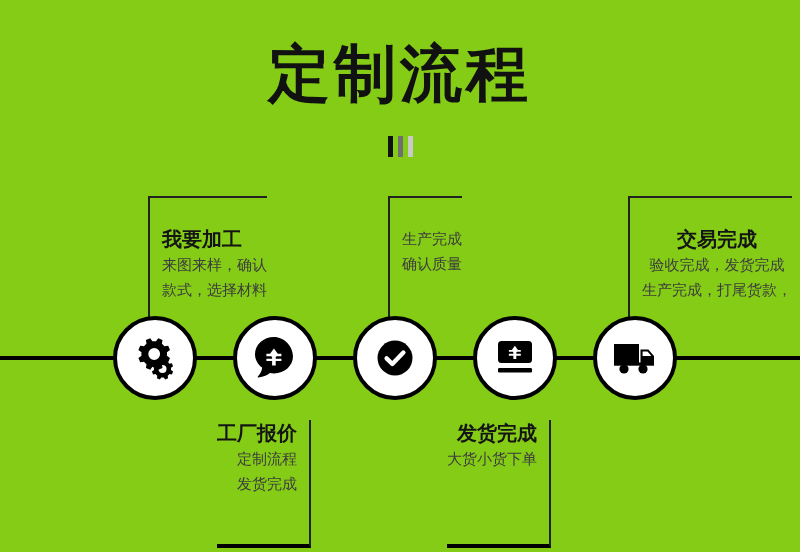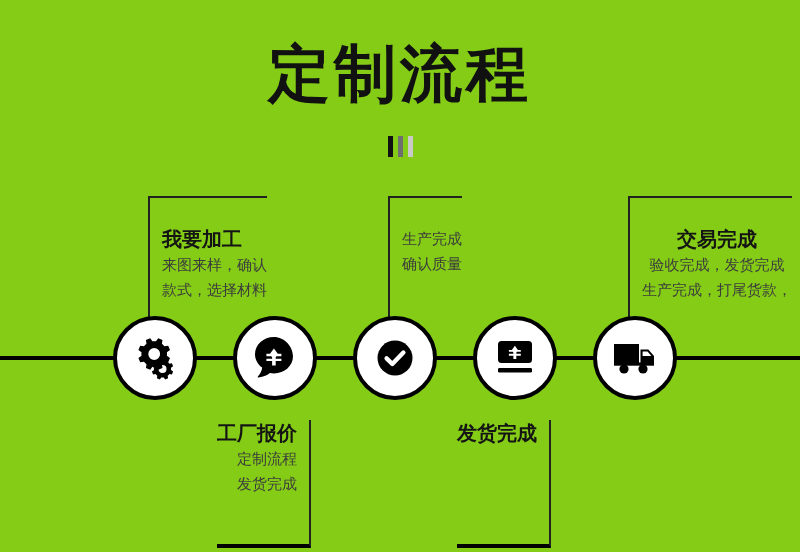--- a/index.html
+++ b/index.html
@@ -171,20 +171,21 @@
     <div class="step-title">工厂报价</div>
     <div class="step-desc">
       <div>定制流程</div>
       <div>发货完成</div>
     </div>
   </div>
 
   <div class="callout bottom" id="callout-4">
     <div class="step-title">发货完成</div>
     <div class="step-desc">
+      <div>大货小货下单</div>
     </div>
   </div>
 
   <div class="node" id="node-1">
     <span>
       <svg width="48" height="44" viewBox="0 0 48 44" fill="none" xmlns="http://www.w3.org/2000/svg">
         <path fill="#000" d="M19.2 2.2l2.2 3.1c1.2-.2 2.4-.2 3.6 0l2.2-3.1 4.3 1.8-.6 3.8c1 .7 1.8 1.5 2.5 2.5l3.8-.6 1.8 4.3-3.1 2.2c.2 1.2.2 2.4 0 3.6l3.1 2.2-1.8 4.3-3.8-.6c-.7 1-1.5 1.8-2.5 2.5l.6 3.8-4.3 1.8-2.2-3.1c-1.2.2-2.4.2-3.6 0l-2.2 3.1-4.3-1.8.6-3.8a12 12 0 01-2.5-2.5l-3.8.6-1.8-4.3 3.1-2.2a12 12 0 010-3.6l-3.1-2.2 1.8-4.3 3.8.6c.7-1 1.5-1.8 2.5-2.5l-.6-3.8 4.3-1.8zm4 9.9a5.9 5.9 0 100 11.8 5.9 5.9 0 000-11.8z"></path>
         <path fill="#000" d="M36.8 24.3l1.5 2.1c.8-.1 1.6-.1 2.4 0l1.5-2.1 2.9 1.2-.4 2.5c.7.5 1.2 1 1.7 1.7l2.5-.4 1.2 2.9-2.1 1.5c.1.8.1 1.6 0 2.4l2.1 1.5-1.2 2.9-2.5-.4c-.5.7-1 1.2-1.7 1.7l.4 2.5-2.9 1.2-1.5-2.1c-.8.1-1.6.1-2.4 0l-1.5 2.1-2.9-1.2.4-2.5a8 8 0 01-1.7-1.7l-2.5.4-1.2-2.9 2.1-1.5a8 8 0 010-2.4l-2.1-1.5 1.2-2.9 2.5.4c.5-.7 1-1.2 1.7-1.7l-.4-2.5 2.9-1.2zm2.7 6.6a4 4 0 100 8 4 4 0 000-8z" transform="translate(-8 -2)"></path>
       </svg>
     </span>

